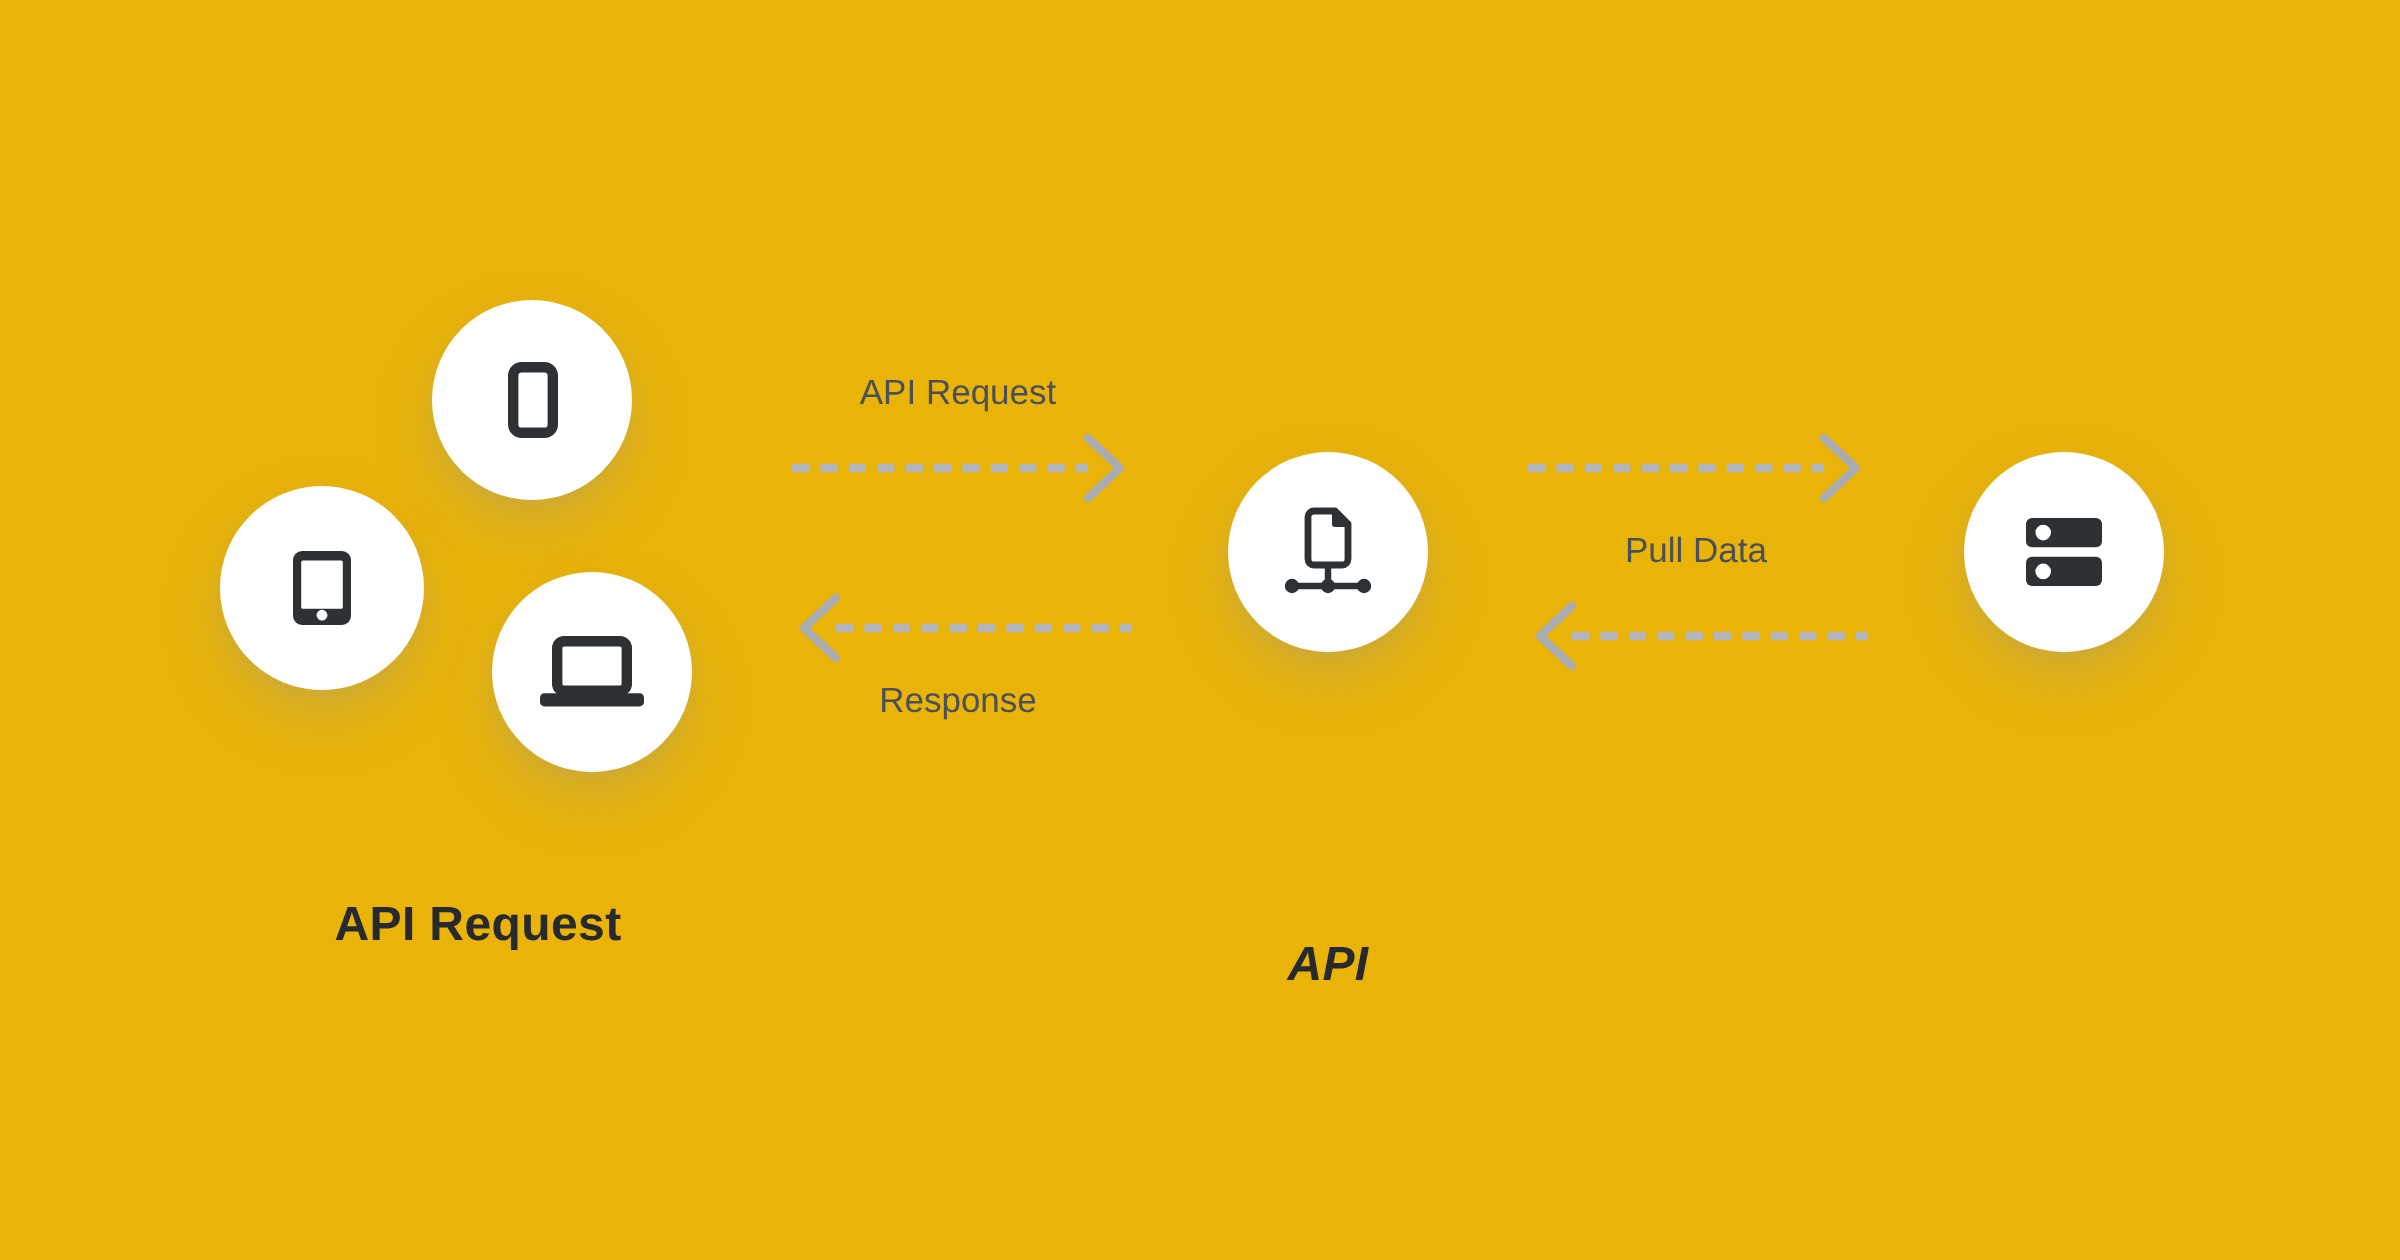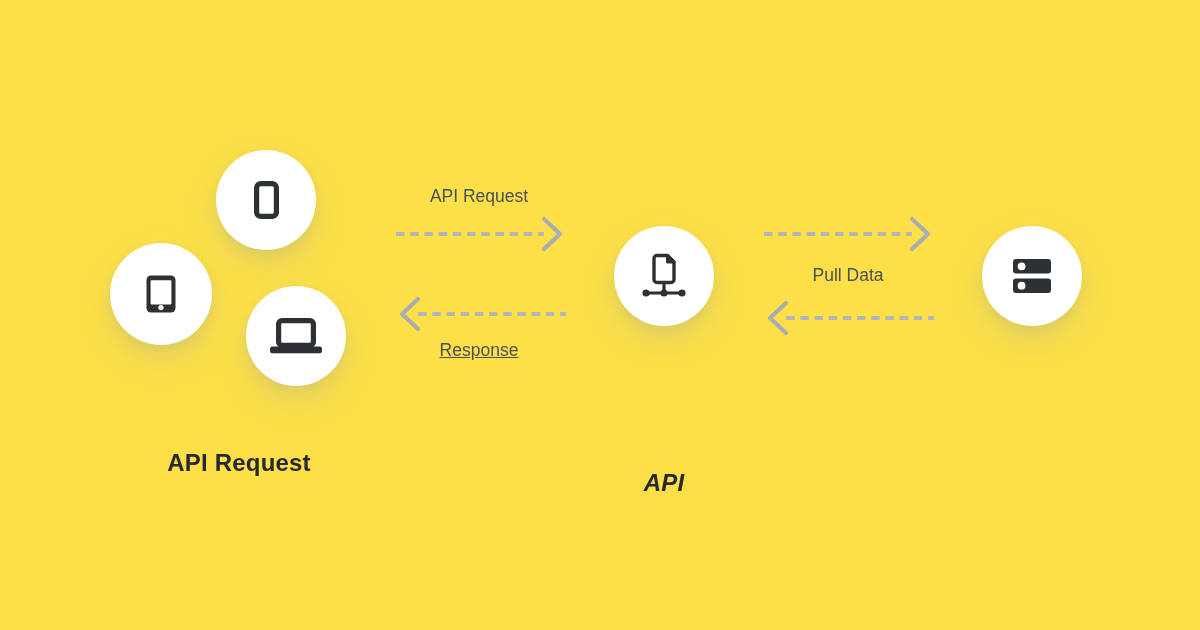--- a/index.html
+++ b/index.html
@@ -4,21 +4,21 @@
 <style>
   html, body { margin: 0; padding: 0; }
   body {
     font-family: "Liberation Sans", sans-serif;
     background: #f0f5fc;
   }
   .canvas {
     position: relative;
     width: 1200px;
     height: 630px;
-    background: #fde047;
+    background: #eab308;
     overflow: hidden;
   }
   .node-circle {
     position: absolute;
     background: #ffffff;
     border-radius: 50%;
     box-shadow: 0 14px 30px rgba(125, 148, 188, 0.22), 0 3px 8px rgba(125, 148, 188, 0.10);
     display: flex;
     align-items: center;
     justify-content: center;
@@ -105,21 +105,21 @@
   <svg class="arrow-svg" style="left:394px; top:216px;" width="174" height="36" viewBox="0 0 174 36">
     <line x1="2" y1="18" x2="150" y2="18" stroke="#b2b6bc" stroke-width="4.2" stroke-dasharray="8.6 5.6"></line>
     <path d="M150 3 L166 18 L150 33" fill="none" stroke="#a9adb3" stroke-width="4.2" stroke-linecap="round" stroke-linejoin="round"></path>
   </svg>
 
   <svg class="arrow-svg" style="left:394px; top:296px;" width="174" height="36" viewBox="0 0 174 36">
     <path d="M24 3 L8 18 L24 33" fill="none" stroke="#a9adb3" stroke-width="4.2" stroke-linecap="round" stroke-linejoin="round"></path>
     <line x1="24" y1="18" x2="172" y2="18" stroke="#b2b6bc" stroke-width="4.2" stroke-dasharray="8.6 5.6"></line>
   </svg>
 
-  <div class="arrow-label" style="left:479px; top:340px;text-decoration:underline;">Response</div>
+  <div class="arrow-label" style="left:479px; top:340px;">Response</div>
 
   <svg class="arrow-svg" style="left:762px; top:216px;" width="174" height="36" viewBox="0 0 174 36">
     <line x1="2" y1="18" x2="150" y2="18" stroke="#b2b6bc" stroke-width="4.2" stroke-dasharray="8.6 5.6"></line>
     <path d="M150 3 L166 18 L150 33" fill="none" stroke="#a9adb3" stroke-width="4.2" stroke-linecap="round" stroke-linejoin="round"></path>
   </svg>
 
   <div class="arrow-label" style="left:848px; top:265px;">Pull Data</div>
 
   <svg class="arrow-svg" style="left:762px; top:300px;" width="174" height="36" viewBox="0 0 174 36">
     <path d="M24 3 L8 18 L24 33" fill="none" stroke="#a9adb3" stroke-width="4.2" stroke-linecap="round" stroke-linejoin="round"></path>

